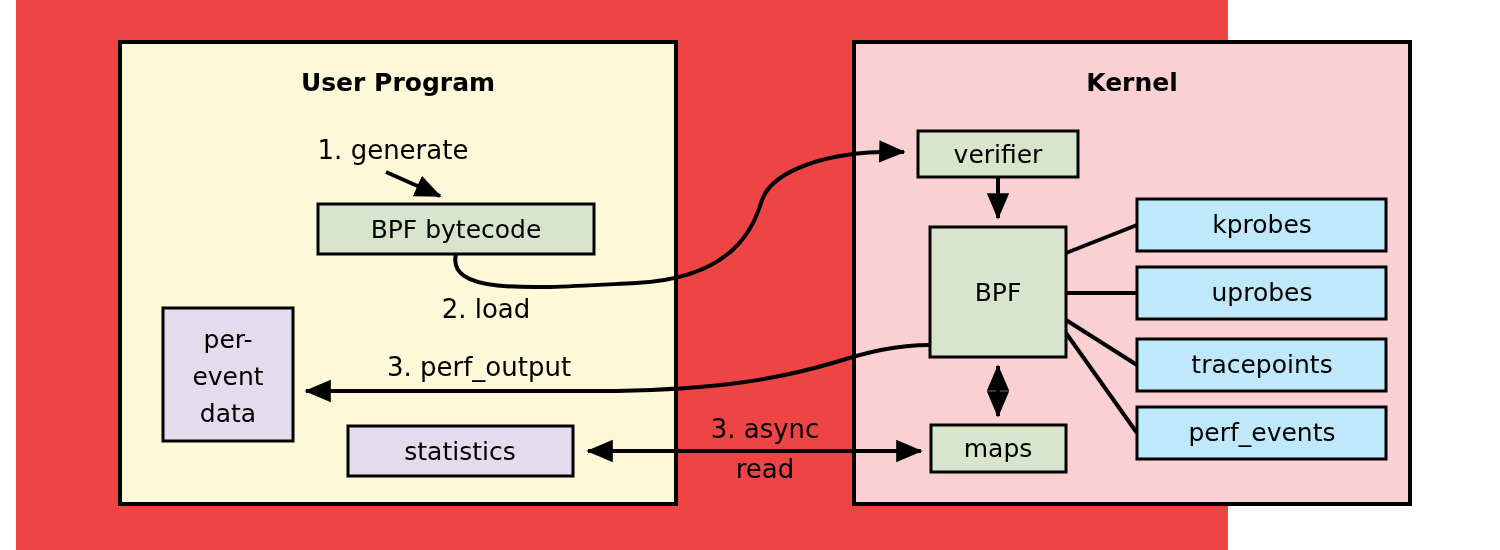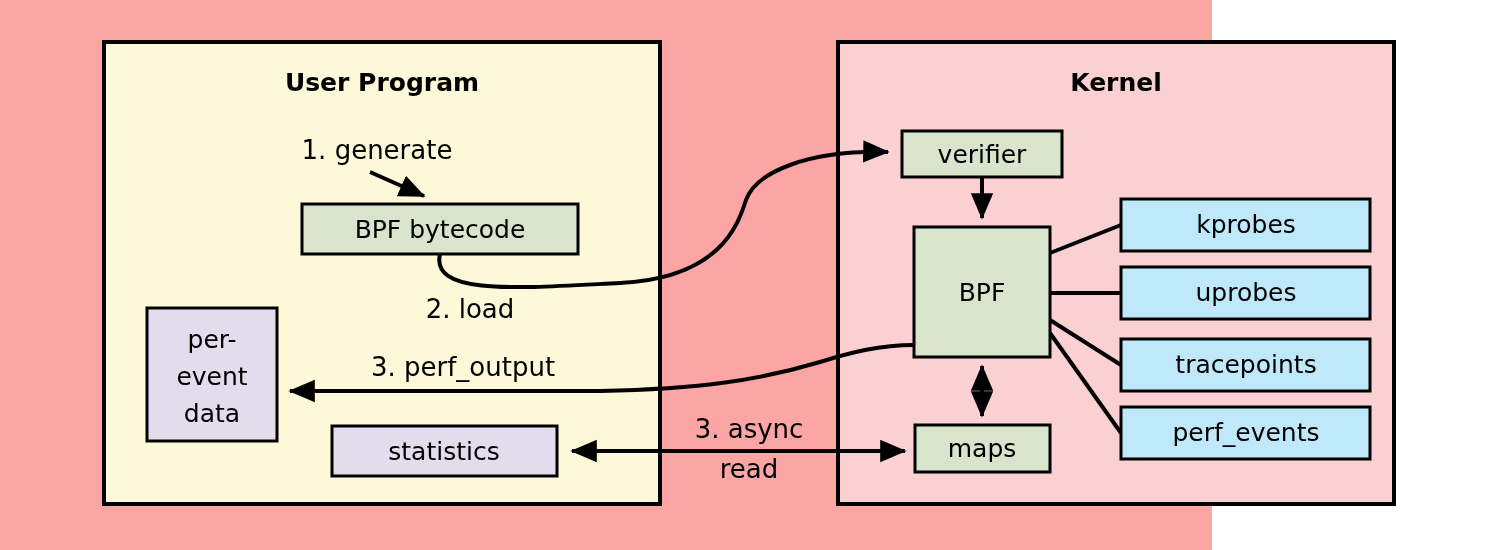--- a/index.html
+++ b/index.html
@@ -10,21 +10,22 @@
   body {
     width: 1500px;
     height: 550px;
     font-family: "DejaVu Sans", "Liberation Sans", sans-serif;
     overflow: hidden;
   }
   #diagram-root {
     position: relative;
     width: 1212px;
     height: 550px;
-    background: #fca5a5;
+    background: #ef4444;
+    margin-left: 16px;
   }
   svg.diagram {
     display: block;
     width: 1500px;
     height: 550px;
   }
   .panel-rect {
     stroke: #000000;
     stroke-width: 4;
   }

